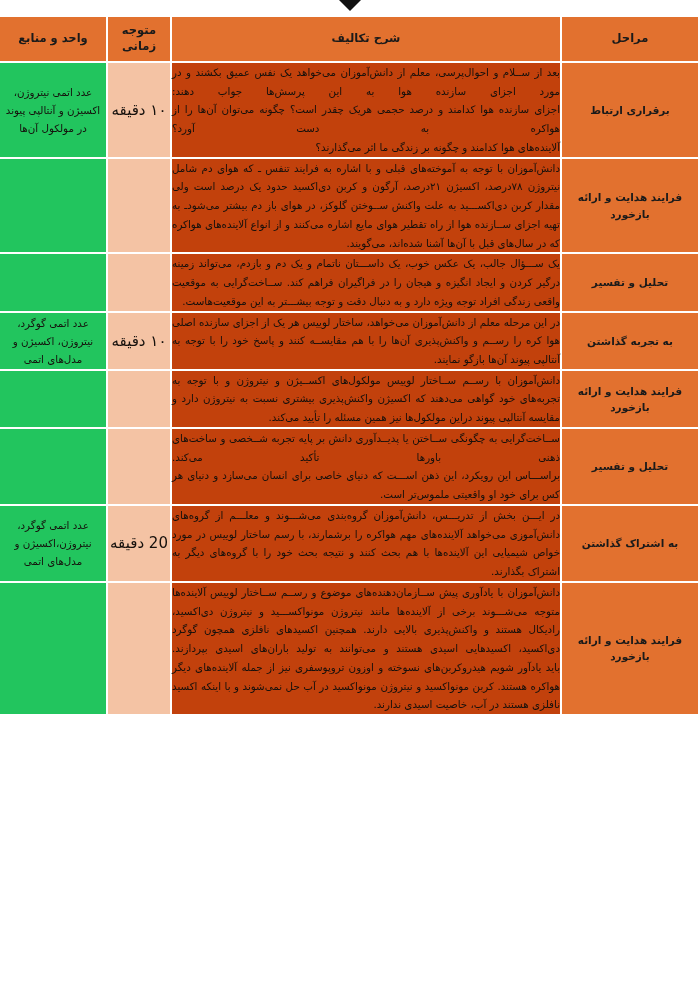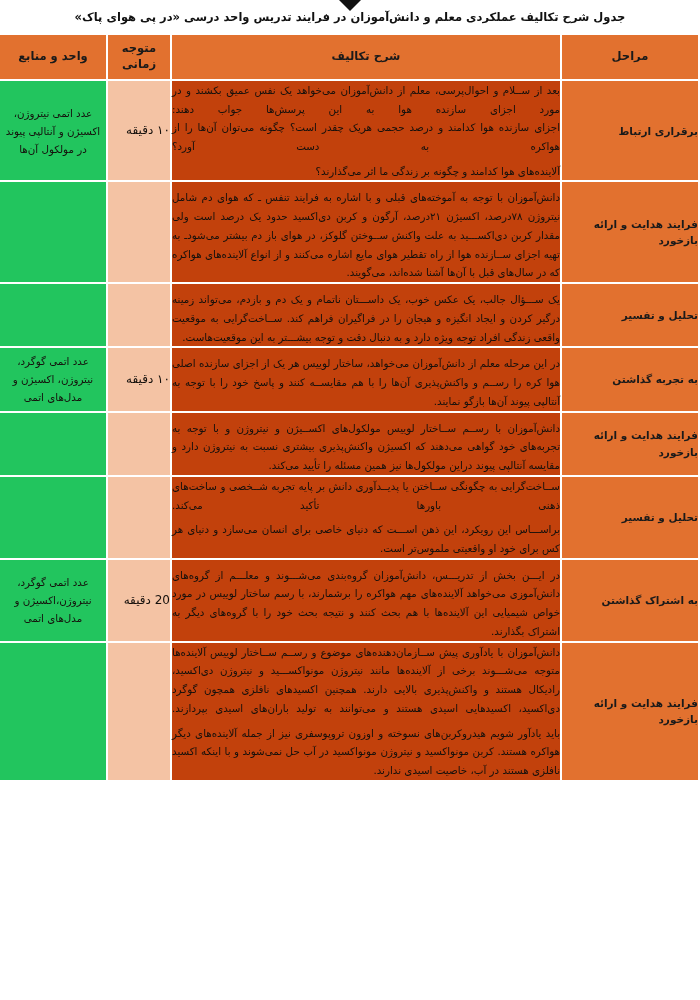--- a/index.html
+++ b/index.html
@@ -75,47 +75,46 @@
     height: 44px;
     line-height: 1.35;
     padding: 2px 4px;
   }
 
   td.stage {
     background: #e2712f;
     color: #1a1a1a;
     font-size: 10.5px;
     font-weight: bold;
-    text-align: right;
+    text-align: center;
     line-height: 1.55;
     padding: 4px 6px;
   }
   td.desc {
     background: #c2410c;
     color: #15100c;
     font-size: 10.3px;
     text-align: justify;
     text-align-last: justify;
     line-height: 1.82;
     padding: 7px 9px 7px 9px;
   }
   td.desc p {
     margin: 0;
     text-align: justify;
     text-align-last: justify;
   }
   td.desc p.last {
     text-align-last: right;
-    margin-top: 6px;
   }
   td.time {
     background: #f4c3a4;
     color: #15100c;
-    font-size: 12px;
-    text-align: right;
+    font-size: 15px;
+    text-align: center;
     line-height: 1.6;
     padding: 4px 3px;
   }
   td.mats {
     background: #22c55e;
     color: #15100c;
     font-size: 10.3px;
     text-align: center;
     line-height: 1.75;
     padding: 4px 7px;
@@ -127,21 +126,20 @@
   col.c-time  { width: 62px; }
   col.c-mats  { width: 106px; }
 </style>
 </head>
 <body>
 
 <div class="page">
 
   <div class="title-wrap">
     <div class="title-marker"></div>
-    <div class="title-line">جدول شرح تکالیف عملکردی معلم و دانش‌آموزان در فرایند تدریس واحد درسی «در پی هوای پاک»</div>
   </div>
 
   <table class="tbl">
     <colgroup>
       <col class="c-stage">
       <col class="c-desc">
       <col class="c-time">
       <col class="c-mats">
     </colgroup>
     <thead>

